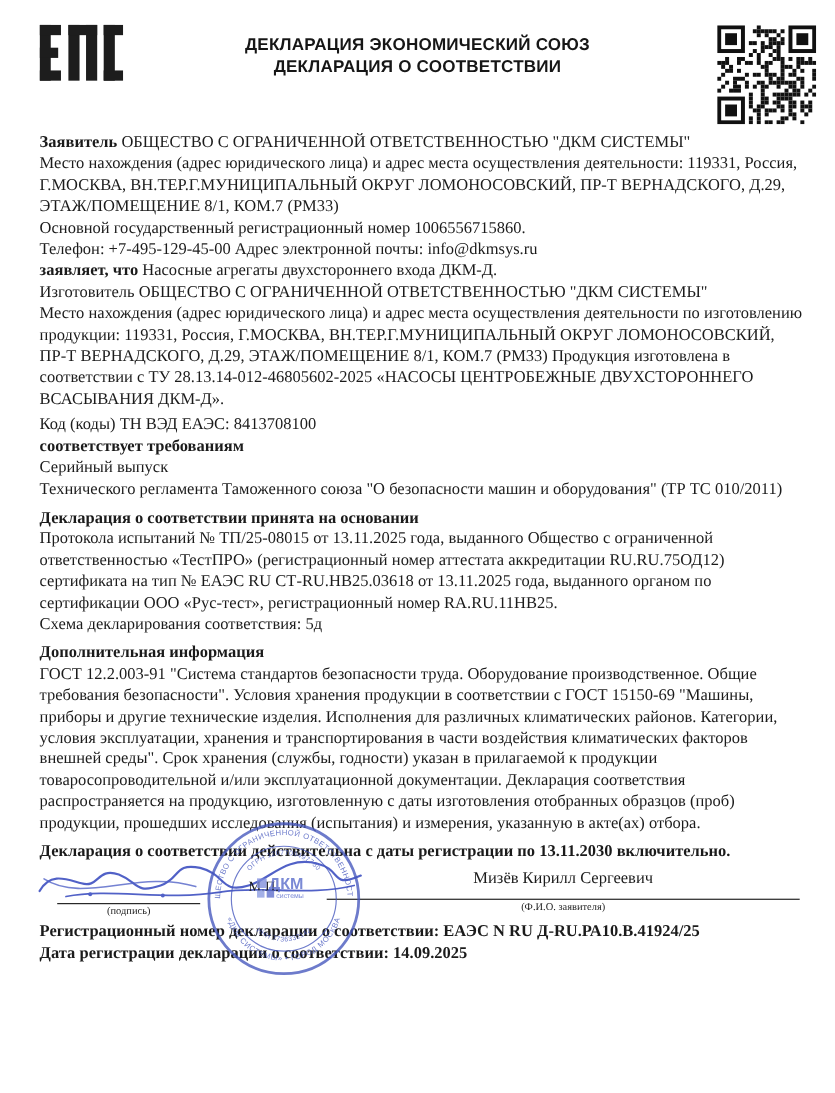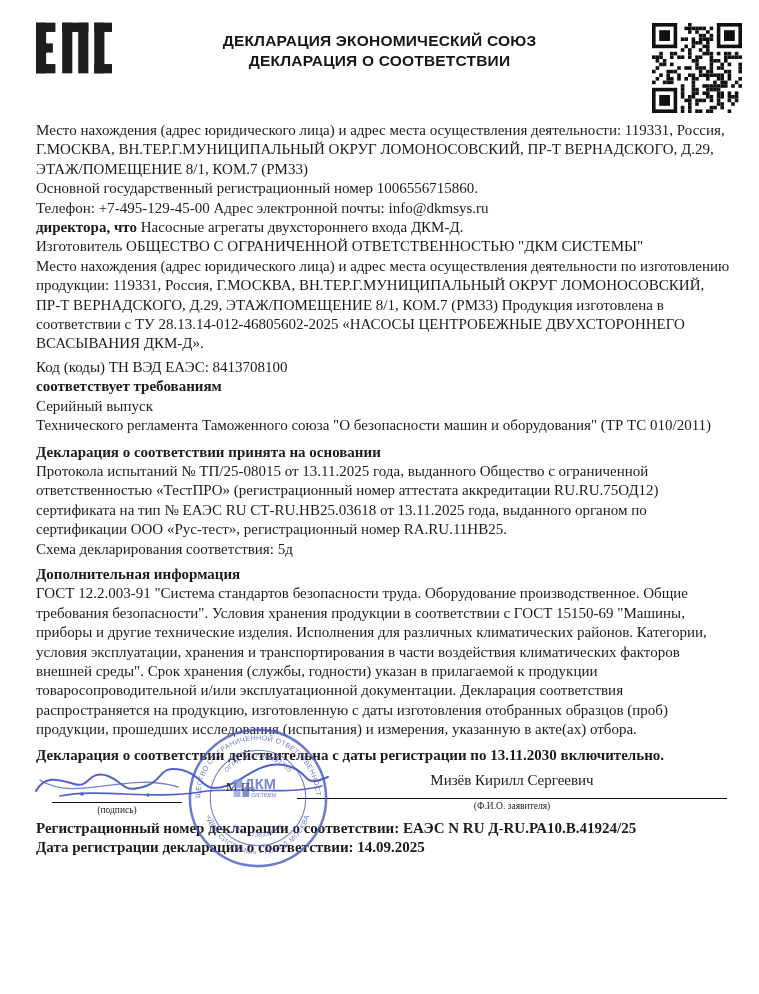--- a/index.html
+++ b/index.html
@@ -266,25 +266,27 @@
     <rect x="40" y="96" width="4" height="4" fill="#111"></rect>
     <rect x="48" y="96" width="4" height="4" fill="#111"></rect>
     <rect x="52" y="96" width="4" height="4" fill="#111"></rect>
     <rect x="60" y="96" width="4" height="4" fill="#111"></rect>
     <rect x="64" y="96" width="4" height="4" fill="#111"></rect>
     <rect x="84" y="96" width="4" height="4" fill="#111"></rect>
   </svg>
 
 <div class="content">
 
+  <p><b>Заявитель</b>
+  <span>ОБЩЕСТВО С ОГРАНИЧЕННОЙ ОТВЕТСТВЕННОСТЬЮ "ДКМ СИСТЕМЫ"</span></p>
   <p>Место нахождения (адрес юридического лица) и адрес места осуществления деятельности: 119331, Россия, Г.МОСКВА, ВН.ТЕР.Г.МУНИЦИПАЛЬНЫЙ ОКРУГ ЛОМОНОСОВСКИЙ, ПР-Т ВЕРНАДСКОГО, Д.29, ЭТАЖ/ПОМЕЩЕНИЕ 8/1, КОМ.7 (РМ33)</p>
   <p>Основной государственный регистрационный номер 1006556715860.</p>
   <p>Телефон: +7-495-129-45-00 Адрес электронной почты: info@dkmsys.ru</p>
 
-  <p><b>директора, что</b>
+  <p><b>заявляет, что</b>
   <span>Насосные агрегаты двухстороннего входа ДКМ-Д.</span></p>
   <p>Изготовитель ОБЩЕСТВО С ОГРАНИЧЕННОЙ ОТВЕТСТВЕННОСТЬЮ "ДКМ СИСТЕМЫ"</p>
   <p>Место нахождения (адрес юридического лица) и адрес места осуществления деятельности по изготовлению продукции: 119331, Россия, Г.МОСКВА, ВН.ТЕР.Г.МУНИЦИПАЛЬНЫЙ ОКРУГ ЛОМОНОСОВСКИЙ, ПР-Т ВЕРНАДСКОГО, Д.29, ЭТАЖ/ПОМЕЩЕНИЕ 8/1, КОМ.7 (РМ33) Продукция изготовлена в соответствии с ТУ 28.13.14-012-46805602-2025 «НАСОСЫ ЦЕНТРОБЕЖНЫЕ ДВУХСТОРОННЕГО ВСАСЫВАНИЯ ДКМ-Д».</p>
   <p class="mt4">Код (коды) ТН ВЭД ЕАЭС: 8413708100</p>
   <p><b>соответствует требованиям</b></p>
   <p>Серийный выпуск</p>
   <p>Технического регламента Таможенного союза "О безопасности машин и оборудования" (ТР ТС 010/2011)</p>
 
   <p class="mt7"><b>Декларация о соответствии принята на основании</b></p>
   <p>Протокола испытаний № ТП/25-08015 от 13.11.2025 года, выданного Общество с ограниченной ответственностью «ТестПРО» (регистрационный номер аттестата аккредитации RU.RU.75ОД12) сертификата на тип № ЕАЭС RU СТ-RU.НВ25.03618 от 13.11.2025 года, выданного органом по сертификации ООО «Рус-тест», регистрационный номер RA.RU.11НВ25.</p>

